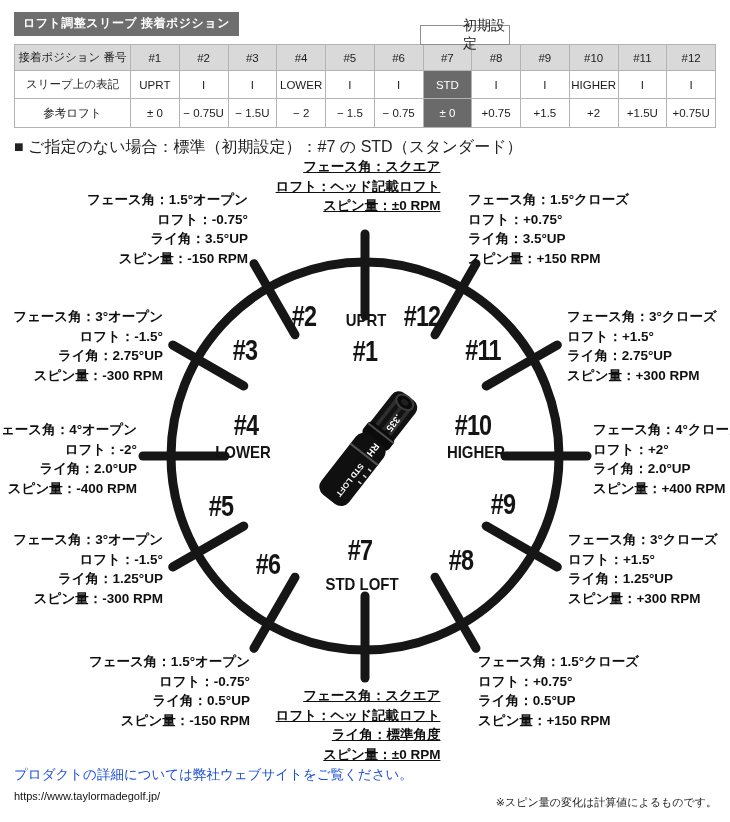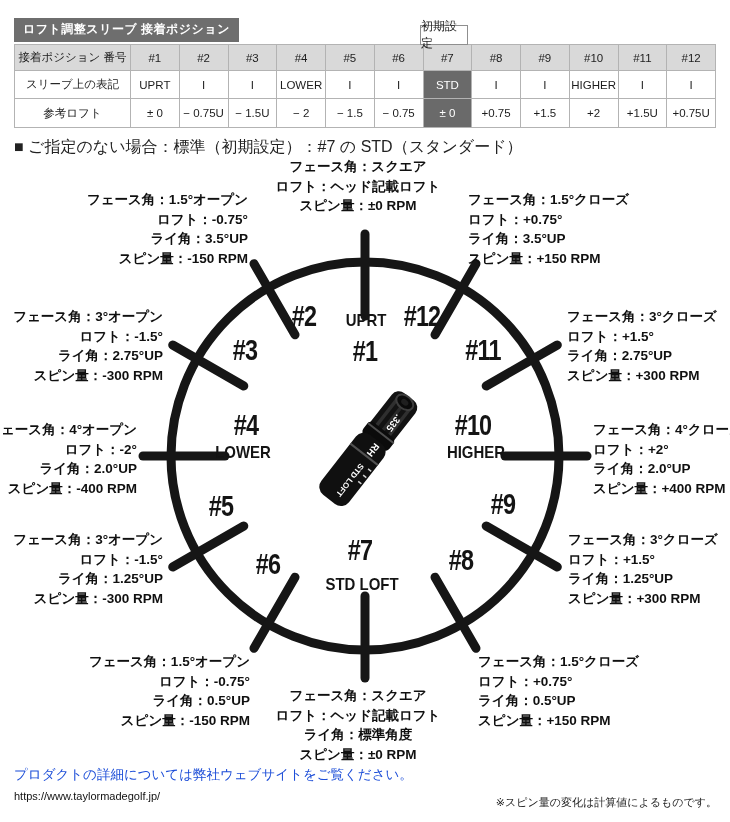--- a/index.html
+++ b/index.html
@@ -1,31 +1,32 @@
 <!DOCTYPE html>
 <html><head>
 <meta charset="utf-8">
 <style>
   html,body { margin:0; padding:0; background:#ffffff; }
   body { width:730px; height:822px; font-family:"Liberation Sans","DejaVu Sans",sans-serif; }
   .stage { position:relative; width:730px; height:822px; background:#fff; overflow:hidden; }
 
   .title-badge {
-    position:absolute; left:14px; top:18px;
+    position:absolute; left:14px; top:12px;
     background:#6e6e6e; color:#fff;
     font-size:12px; font-weight:bold; letter-spacing:0.5px;
     padding:3px 9px 4px 9px;
   }
 
   .init-tag {
     position:absolute; left:420px; top:25px; width:46px; height:18px;
     border:1px solid #8f8f8f; background:#fff;
-    font-size:12px; color:#222;
+    font-size:14px; color:#222;
     display:flex; align-items:center; justify-content:center;
     z-index:3;
+    padding-left:42px;
   }
 
   table.pos {
     position:absolute; left:14px; top:44px; width:702px;
     border-collapse:collapse; table-layout:fixed;
     font-size:11.5px; color:#1c1c1c; z-index:2;
   }
   table.pos th, table.pos td {
     border:1px solid #b3b3b3; text-align:center; vertical-align:middle;
     font-weight:normal; padding:0;
@@ -47,21 +48,21 @@
   .posword {
     position:absolute; font-weight:700; font-size:17px; color:#141414;
     transform:translate(-50%,-50%) scaleX(0.88); white-space:nowrap; z-index:2;
   }
 
   .olabel {
     position:absolute; font-size:13.5px; line-height:19.5px; color:#101010;
     font-weight:600; white-space:nowrap; z-index:2;
   }
   .olabel.algn-right { text-align:right; }
-  .olabel.algn-center { text-align:center; transform:translateX(-50%); }
+  .olabel.algn-center { text-align:right; transform:translateX(-50%);text-decoration:underline; }
 
   .lab1  { left:358px;  top:157px; }
   .lab2  { right:482px; top:190px; }
   .lab3  { right:567px; top:307px; }
   .lab4  { right:593px; top:420px; }
   .lab5  { right:567px; top:530px; }
   .lab6  { right:480px; top:652px; }
   .lab7  { left:358px;  top:686px; }
   .lab8  { left:478px;  top:652px; }
   .lab9  { left:568px;  top:530px; }

